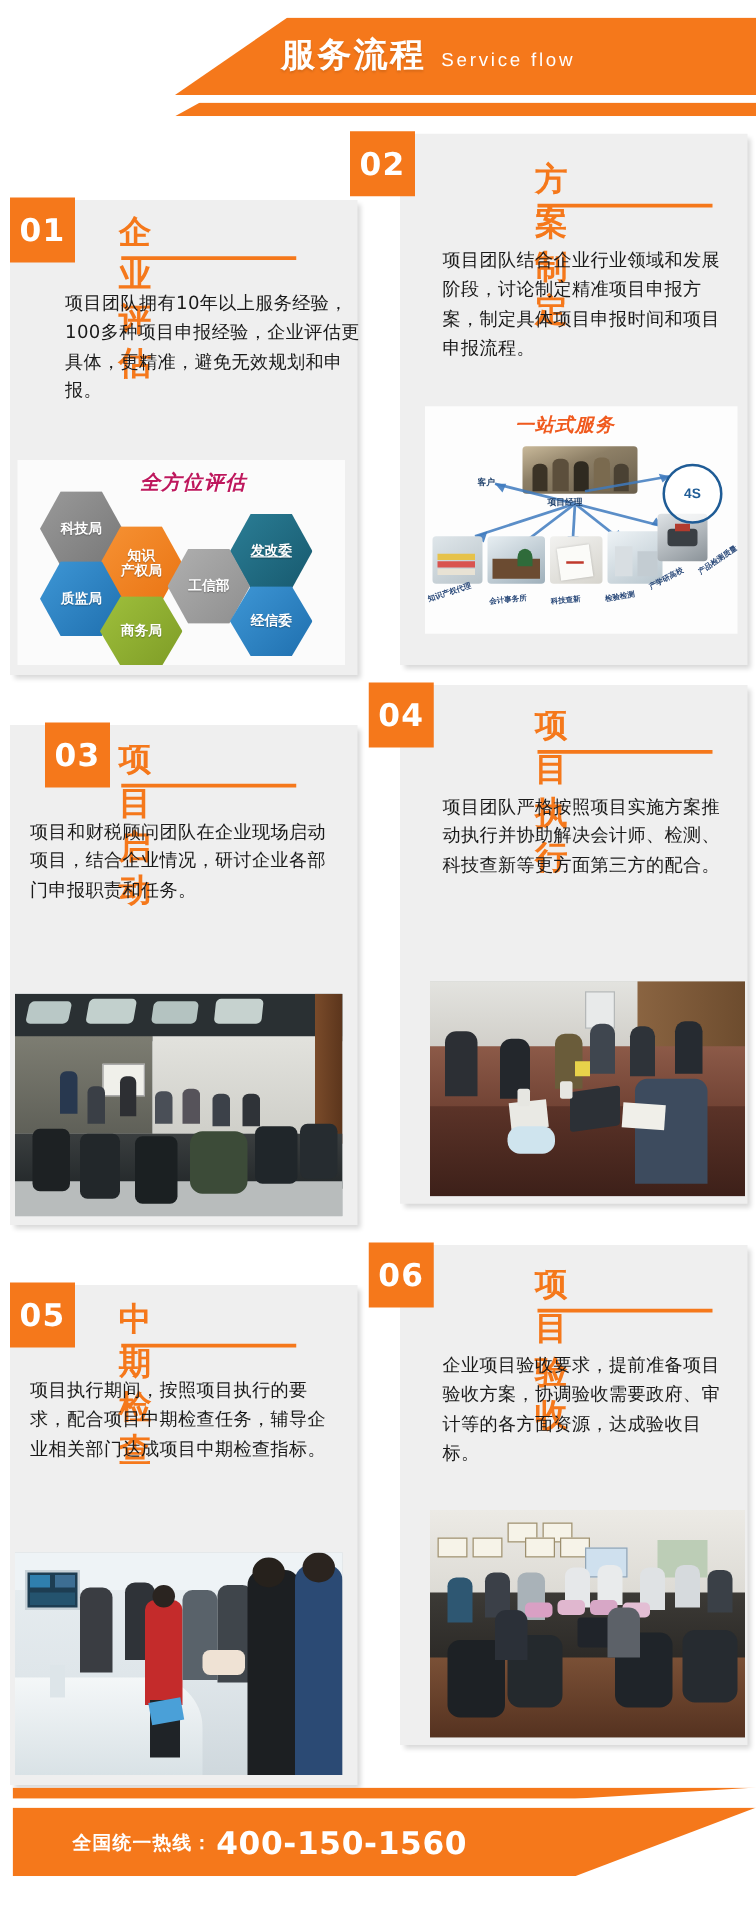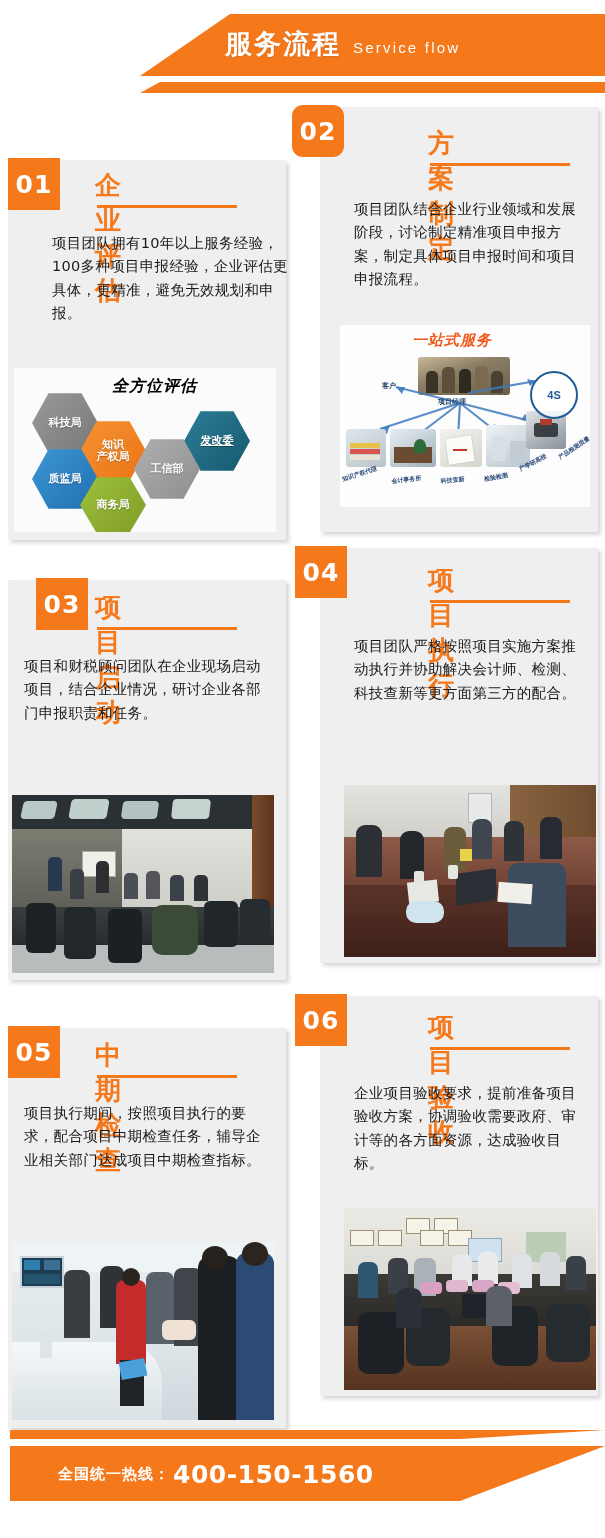--- a/index.html
+++ b/index.html
@@ -60,21 +60,21 @@
   .hex-wrap { position:absolute; background:#fbfbfb; overflow:hidden; }
   .hex {
     position:absolute; display:flex; align-items:center; justify-content:center;
     -webkit-clip-path: polygon(25% 2%, 75% 2%, 100% 50%, 75% 98%, 25% 98%, 0% 50%);
     clip-path: polygon(25% 2%, 75% 2%, 100% 50%, 75% 98%, 25% 98%, 0% 50%);
     color:#fff; font-weight:bold; font-size:11px; line-height:1.12; text-align:center;
     font-family:"DejaVu Sans","Liberation Sans",sans-serif;
     text-shadow:0 1px 1px rgba(0,0,0,.3);
   }
   .hex-title {
-    position:absolute; color:#000000; font-size:16px; font-weight:bold;
+    position:absolute; color:#be185d; font-size:16px; font-weight:bold;
     font-style:italic; letter-spacing:1px; z-index:5;
     font-family:"DejaVu Sans","Liberation Sans",sans-serif;
     text-shadow: 1px 1px 0 #fff, 0 0 4px #fff;
   }
 
   
   .oss { position:absolute; background:#fdfdfd; overflow:hidden; }
   .oss-title {
     position:absolute; color:#F05A1E; font-weight:bold; font-style:italic;
     font-size:15px; letter-spacing:1px; z-index:6;
@@ -154,27 +154,30 @@
       </div>
       <div class="hex" style="left:18px; top:80px; width:66px; height:62px; background:linear-gradient(135deg,#3e97d6,#1f6fae);">
         <span>质监局</span>
       </div>
       <div class="hex" style="left:66px; top:108px; width:66px; height:58px; background:linear-gradient(135deg,#9fc03c,#7e9c26);">
         <span>商务局</span>
       </div>
       <div class="hex" style="left:120px; top:70px; width:66px; height:62px; background:linear-gradient(135deg,#b0b0b0,#8e8e8e);">
         <span>工信部</span>
       </div>
+      <div class="hex" style="left:170px; top:100px; width:66px; height:58px; background:linear-gradient(135deg,#3e97d6,#1f6fae);">
+        <span>经信委</span>
+      </div>
     </div>
   </div>
 
   <div class="card">
     <div class="card-body" style="left:320px; top:107px; width:278px; height:425px;"></div>
 
-    <div class="badge" style="left:292px; top:105px;border-radius:11px;">02</div>
+    <div class="badge" style="left:280px; top:105px;">02</div>
 
     <div class="card-title" style="left:428px; top:126px;">方案制定</div>
     <div class="title-rule" style="left:430px; top:163px; width:140px;"></div>
 
     <div class="card-desc" style="left:354px; top:198px; width:232px;">项目团队结合企业行业领域和发展阶段，讨论制定精准项目申报方案，制定具体项目申报时间和项目申报流程。</div>
 
     <div class="oss" style="left:340px; top:325px; width:250px; height:182px;">
       <div class="oss-title" style="left:72px; top:6px;">一站式服务</div>
 
       <div class="oss-node" style="left:78px; top:32px; width:92px; height:38px;

